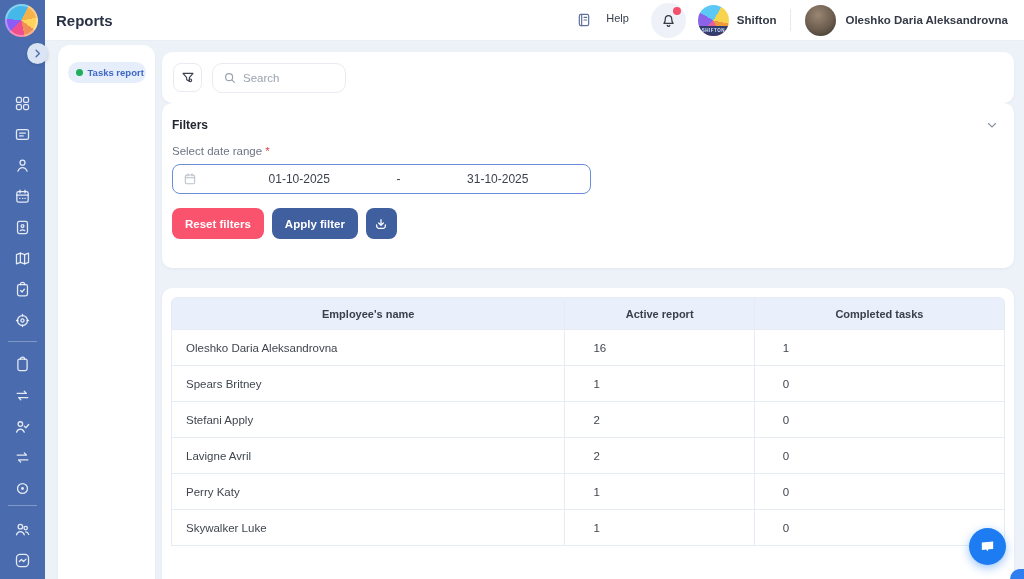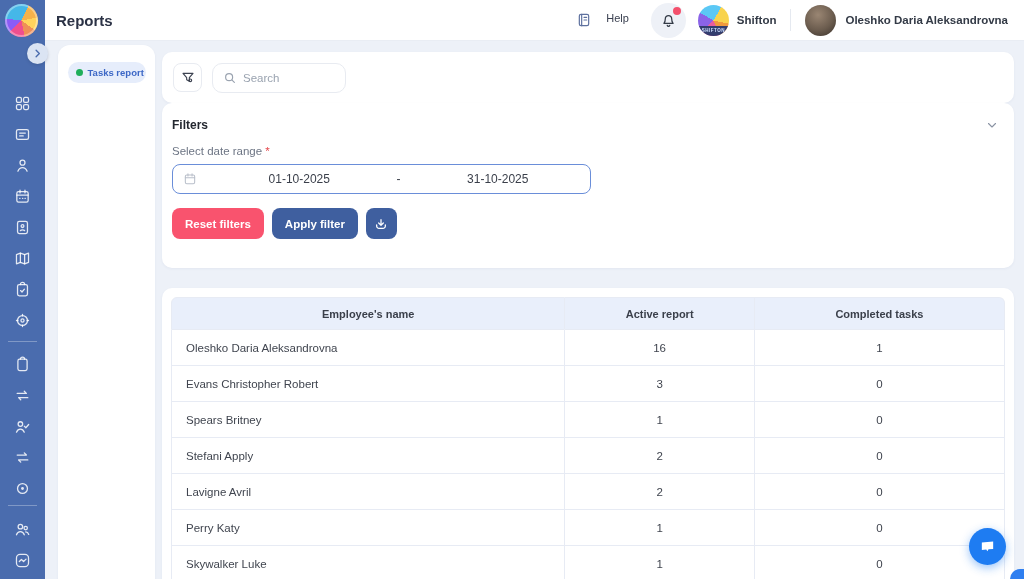--- a/index.html
+++ b/index.html
@@ -84,21 +84,21 @@
   
   .table-card { top:288px; height:330px; padding:9px; }
   table { width:100%; border-collapse:separate; border-spacing:0; }
   th, td { border-bottom:1px solid #e7ebf4; border-right:1px solid #e7ebf4; }
   th { background:#e9effb; height:33px; font-size:11px; font-weight:bold; color:#3a3f4a; text-align:center; }
   th:first-child { border-top-left-radius:6px; border-left:1px solid #e7ebf4; }
   th:last-child { border-top-right-radius:6px; }
   th { border-top:1px solid #e7ebf4; }
   td { height:36px; font-size:11.5px; color:#40454f; background:#fff; }
   td:first-child { border-left:1px solid #e7ebf4; padding-left:14px; }
-  td.num { text-align:center; }
+  td.num { text-align:left;padding-left:28px; }
   .col-name { width:47.3%; } .col-active { width:22.7%; } .col-done { width:30%; }
   
   .chat-fab { position:absolute; left:969px; top:528px; width:37px; height:37px; border-radius:50%;
     background:#1e7cf2; display:flex; align-items:center; justify-content:center;
     box-shadow:0 3px 10px rgba(30,124,242,.45); cursor:pointer; z-index:5; }
   .corner-blob { position:absolute; right:0; bottom:0; width:14px; height:10px; background:#2f7ff0;
     border-top-left-radius:10px; z-index:5; }
 </style>
 </head>
 <body>
@@ -333,25 +333,20 @@
         <th class="col-done">Completed tasks</th>
       </tr>
     </thead>
     <tbody>
       <tr>
         <td>Oleshko Daria Aleksandrovna</td>
         <td class="num">16</td>
         <td class="num">1</td>
       </tr>
       <tr>
-        <td>Evans Christopher Robert</td>
-        <td class="num">3</td>
-        <td class="num">0</td>
-      </tr>
-      <tr>
         <td>Spears Britney</td>
         <td class="num">1</td>
         <td class="num">0</td>
       </tr>
       <tr>
         <td>Stefani Apply</td>
         <td class="num">2</td>
         <td class="num">0</td>
       </tr>
       <tr>

